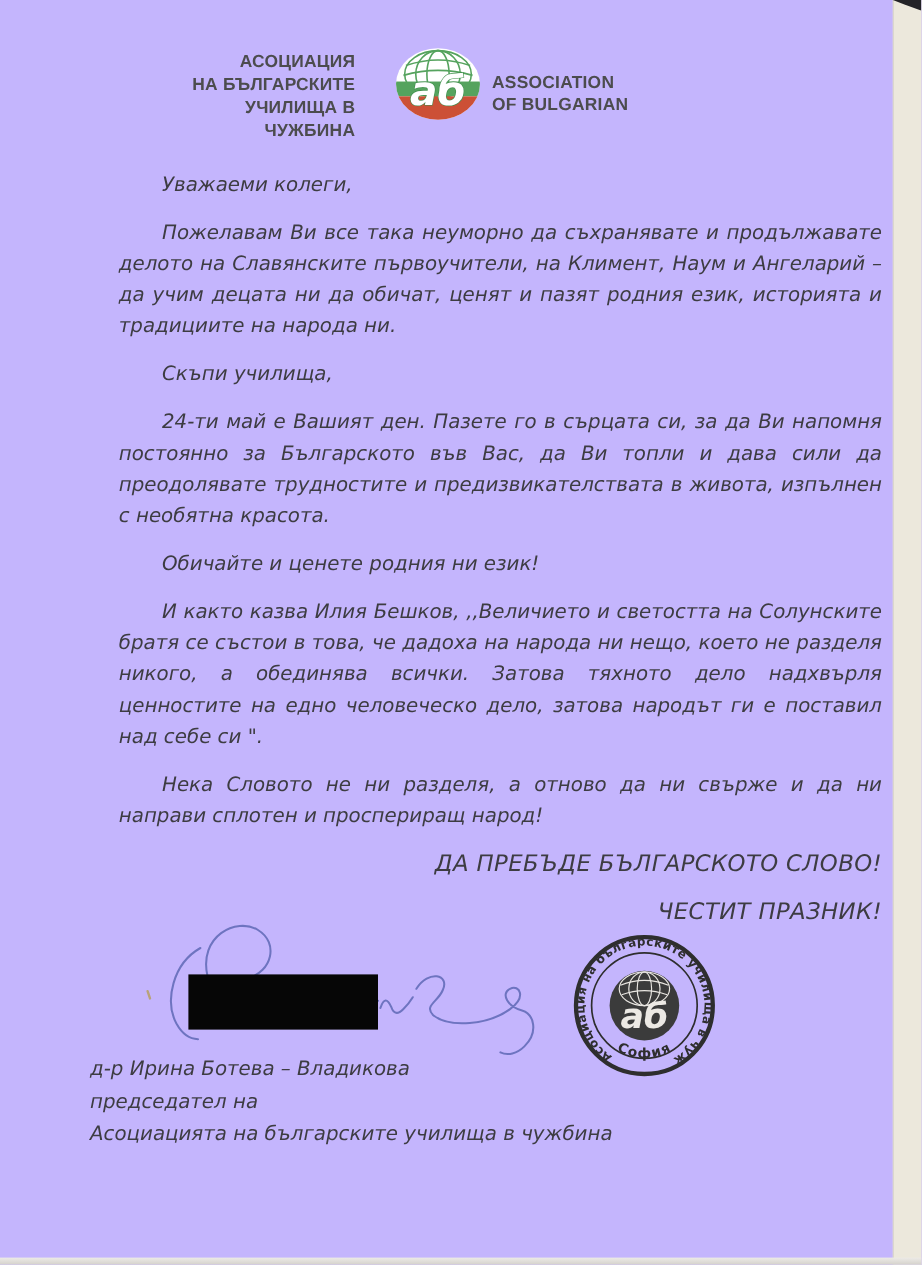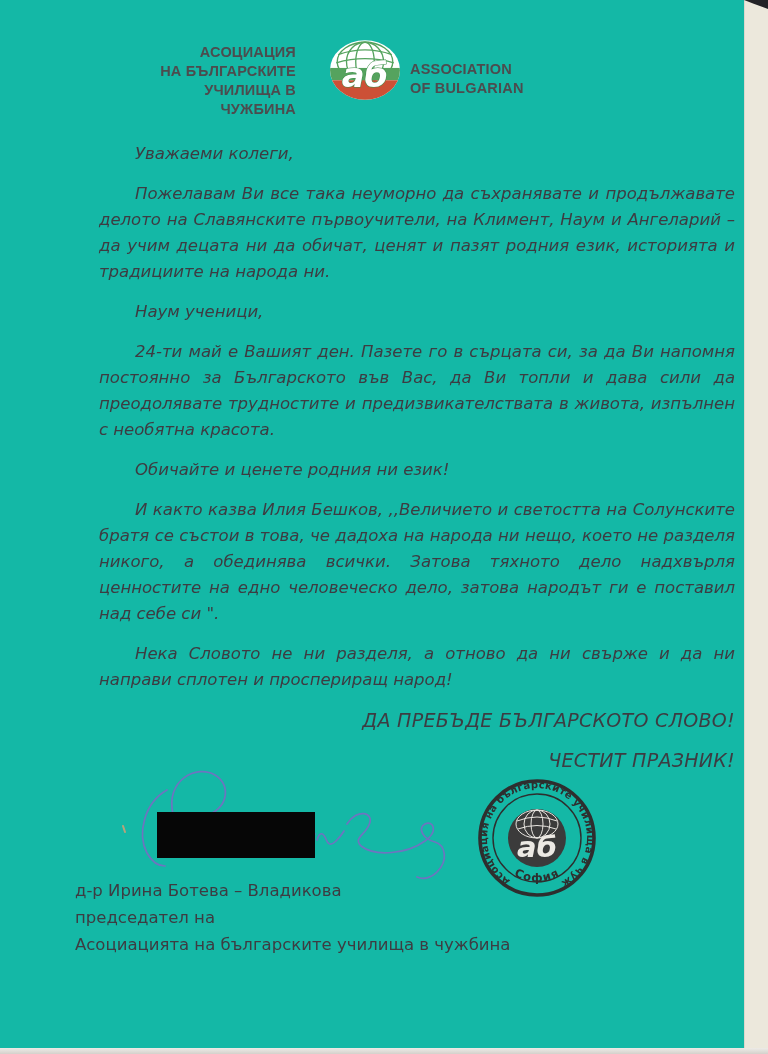--- a/index.html
+++ b/index.html
@@ -1,16 +1,16 @@
 <!DOCTYPE html>
 <html><head>
 <meta charset="utf-8">
 <style>
   html,body { margin:0; padding:0; background:#e9e6dd; }
-  .page { position:relative; width:768px; height:1054px; background:#14b8a6; overflow:hidden;
+  .page { position:relative; width:768px; height:1054px; background:#c4b5fd; overflow:hidden;
           font-family:"DejaVu Sans", sans-serif; }
   
   .scan-strip  { position:absolute; top:0; right:0; width:23px; height:100%;
                  background:#ece8dc; border-left:1px solid #dbd7cc; }
   .scan-corner { position:absolute; top:0; right:0; width:26px; height:15px; background:#232327;
                  clip-path:polygon(8% 0, 100% 0, 100% 60%, 45% 25%); }
   .scan-bottom { position:absolute; bottom:0; left:0; width:100%; height:6px;
                  background:linear-gradient(#edebe7,#d4d1cb); }
   
   .hdr { color:#4c4c4e; font-family:"Liberation Sans", sans-serif; font-weight:bold;
@@ -21,21 +21,21 @@
   
   .letter { position:absolute; top:141px; left:75px; width:636px; z-index:1;
             font-style:italic; font-size:16.5px; line-height:26px; color:#3d3c42;margin-left:24px; }
   .letter p { margin:0 0 14px 0; text-indent:36px; }
   .letter p.just { text-align:justify; }
   .letter p.shout { font-size:19px; letter-spacing:.3px;text-align:right; }
   
   .sig-svg   { position:absolute; top:762px; left:95px;  z-index:3; }
   .stamp-svg { position:absolute; top:763px; left:462px; z-index:2; }
   .sig-block { position:absolute; top:877px; left:75px; z-index:1;
-               font-size:16.5px; line-height:27px; color:#3d3c42; }
+               font-style:italic; font-size:16.5px; line-height:27px; color:#3d3c42; }
   .sig-block div { white-space:nowrap; }
 </style>
 </head>
 <body>
 
 <div class="page">
 
   <div class="scan-strip"></div>
   <div class="scan-corner"></div>
   <div class="scan-bottom"></div>
@@ -68,21 +68,21 @@
   </svg>
 
   <div class="hdr hdr-en">
     <div>ASSOCIATION</div>
     <div>OF BULGARIAN</div>
   </div>
 
   <div class="letter">
     <p>Уважаеми колеги,</p>
     <p class="just">Пожелавам Ви все така неуморно да съхранявате и продължавате делото на Славянските първоучители, на Климент, Наум и Ангеларий – да учим децата ни да обичат, ценят и пазят родния език, историята и традициите на народа ни.</p>
-    <p>Наум ученици,</p>
+    <p>Скъпи училища,</p>
     <p class="just">24-ти май е Вашият ден. Пазете го в сърцата си, за да Ви напомня постоянно за Българското във Вас, да Ви топли и дава сили да преодолявате трудностите и предизвикателствата в живота, изпълнен с необятна красота.</p>
     <p>Обичайте и ценете родния ни език!</p>
     <p class="just">И както казва Илия Бешков, ,,Величието и светостта на Солунските братя се състои в това, че дадоха на народа ни нещо, което не разделя никого, а обединява всички. Затова тяхното дело надхвърля ценностите на едно человеческо дело, затова народът ги е поставил над себе си ".</p>
     <p class="just">Нека Словото не ни разделя, а отново да ни свърже и да ни направи сплотен и проспериращ народ!</p>
     <p class="shout">ДА ПРЕБЪДЕ БЪЛГАРСКОТО СЛОВО!</p>
     <p class="shout">ЧЕСТИТ ПРАЗНИК!</p>
   </div>
 
   <svg class="sig-svg" width="360" height="125" viewBox="0 0 360 125" xmlns="http://www.w3.org/2000/svg">
     <g stroke="#6e74c0" stroke-width="1.7" fill="none" stroke-linecap="round">

